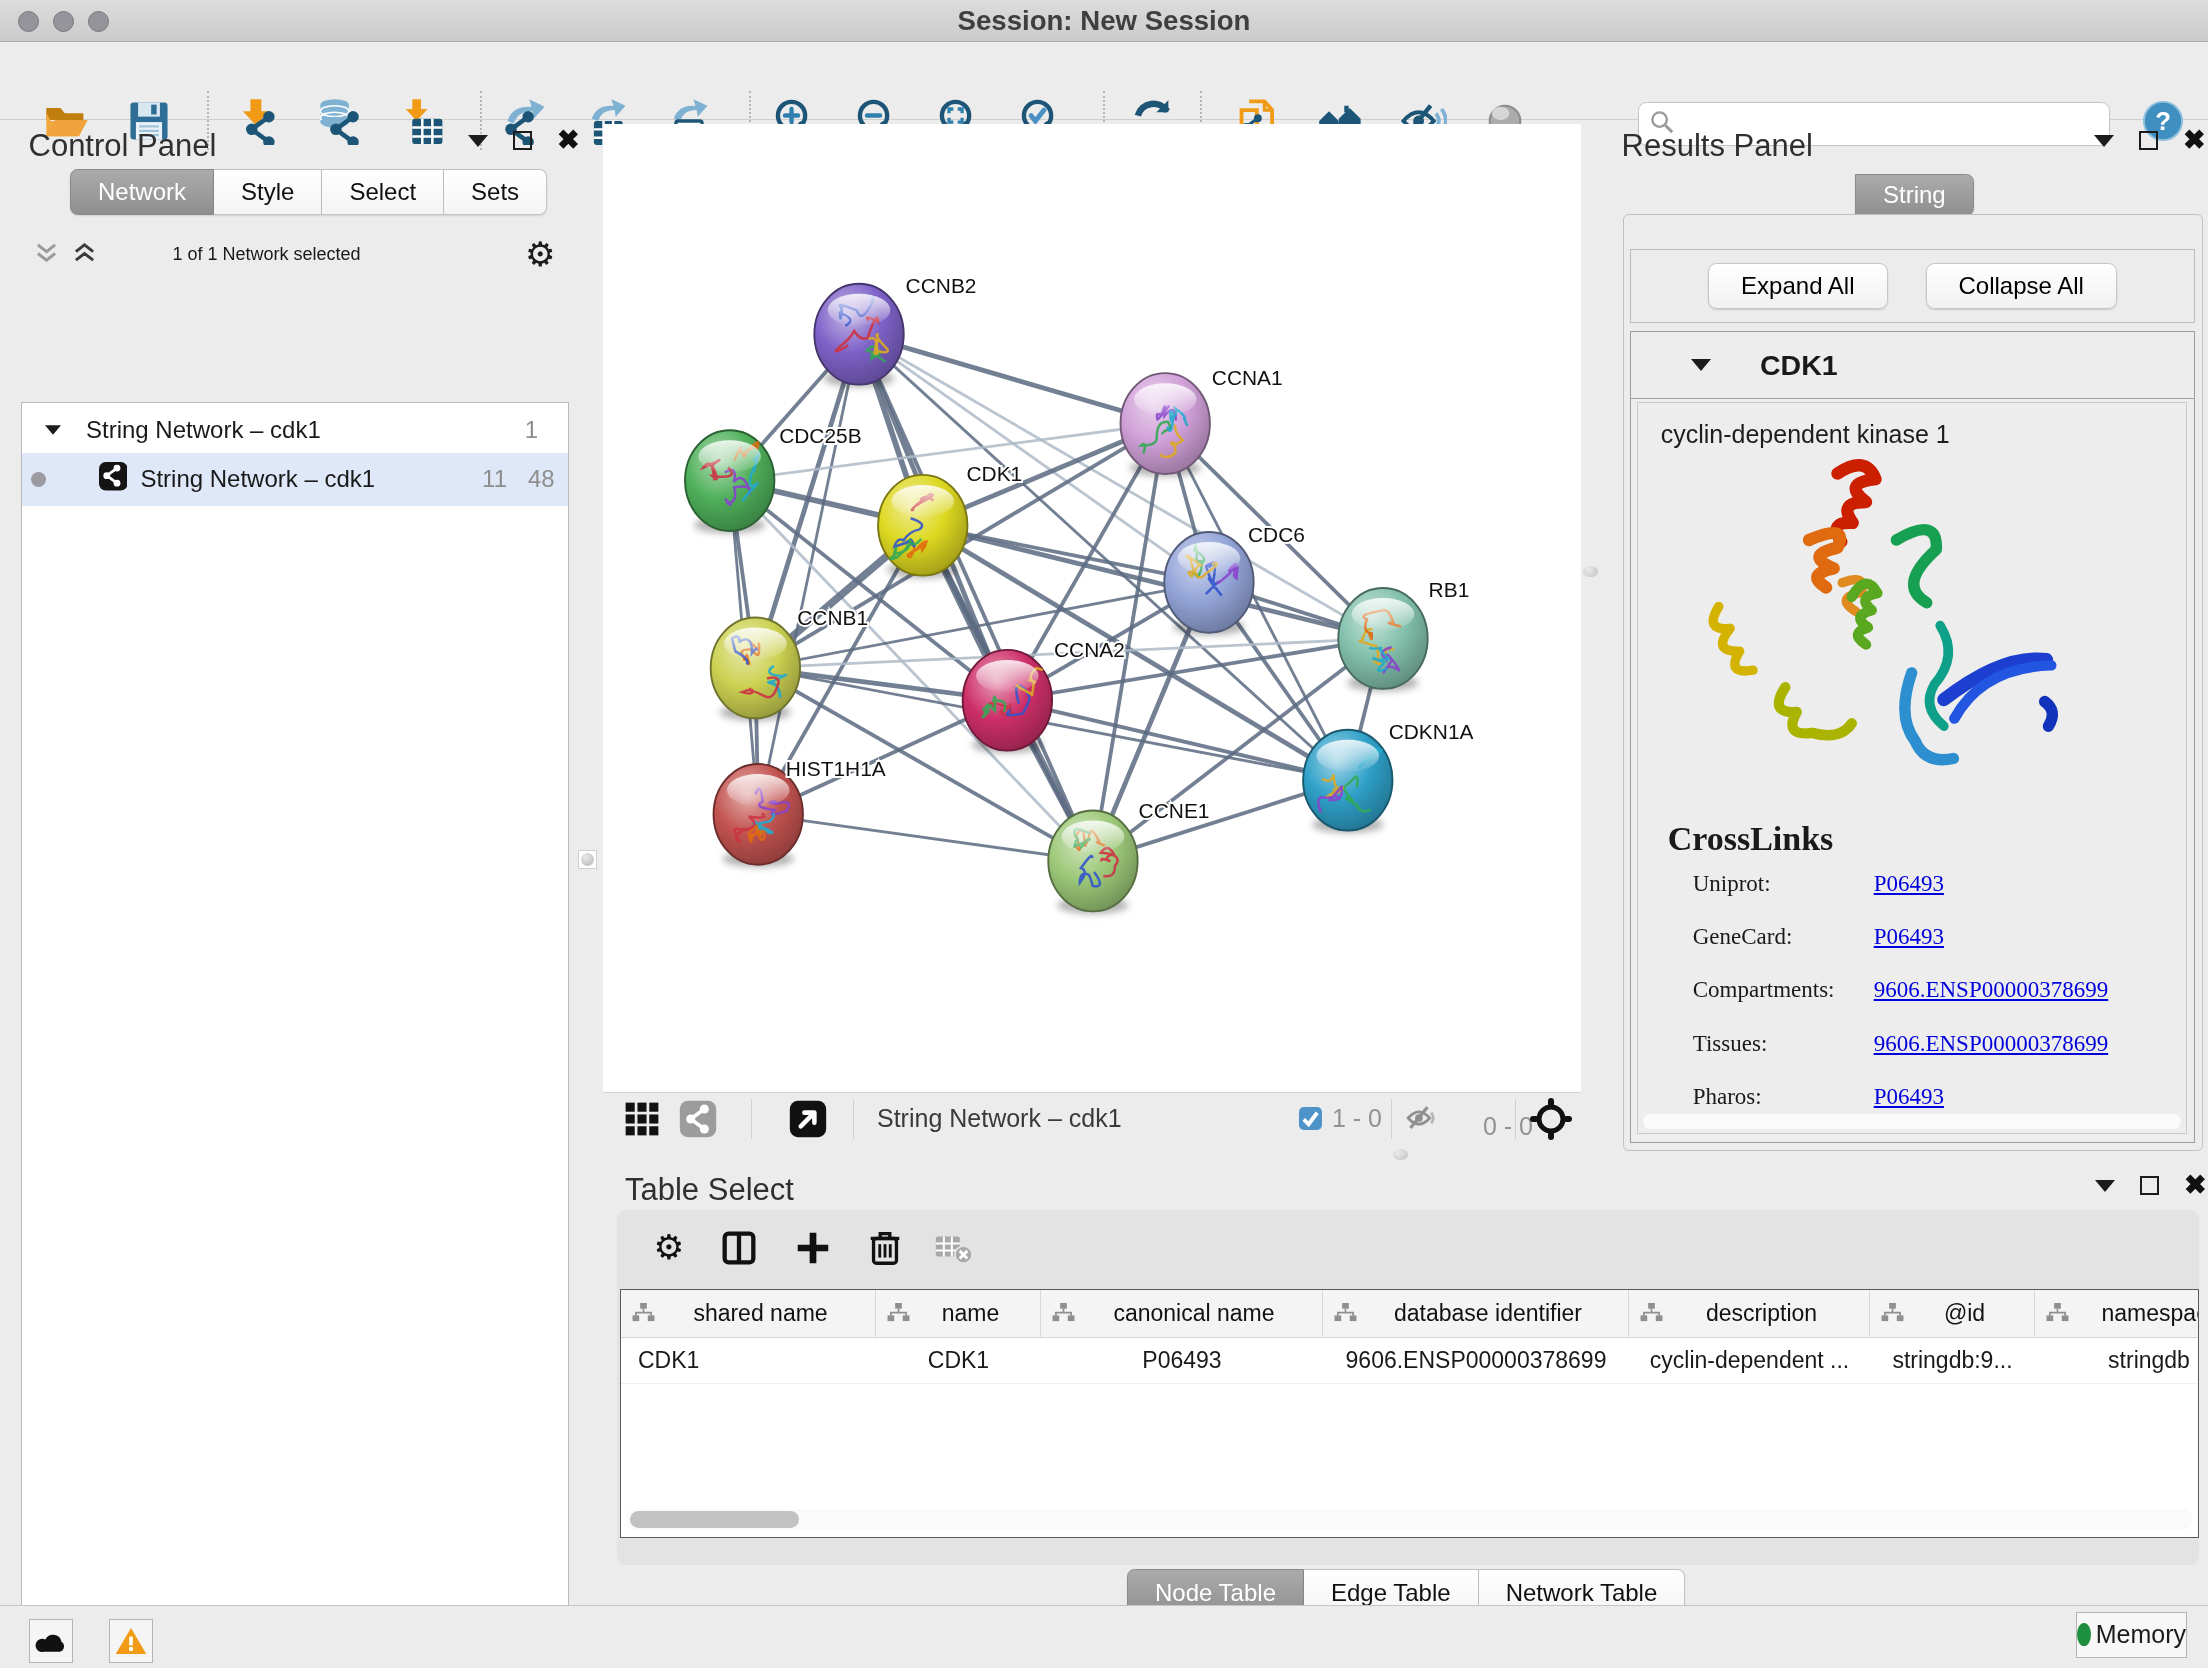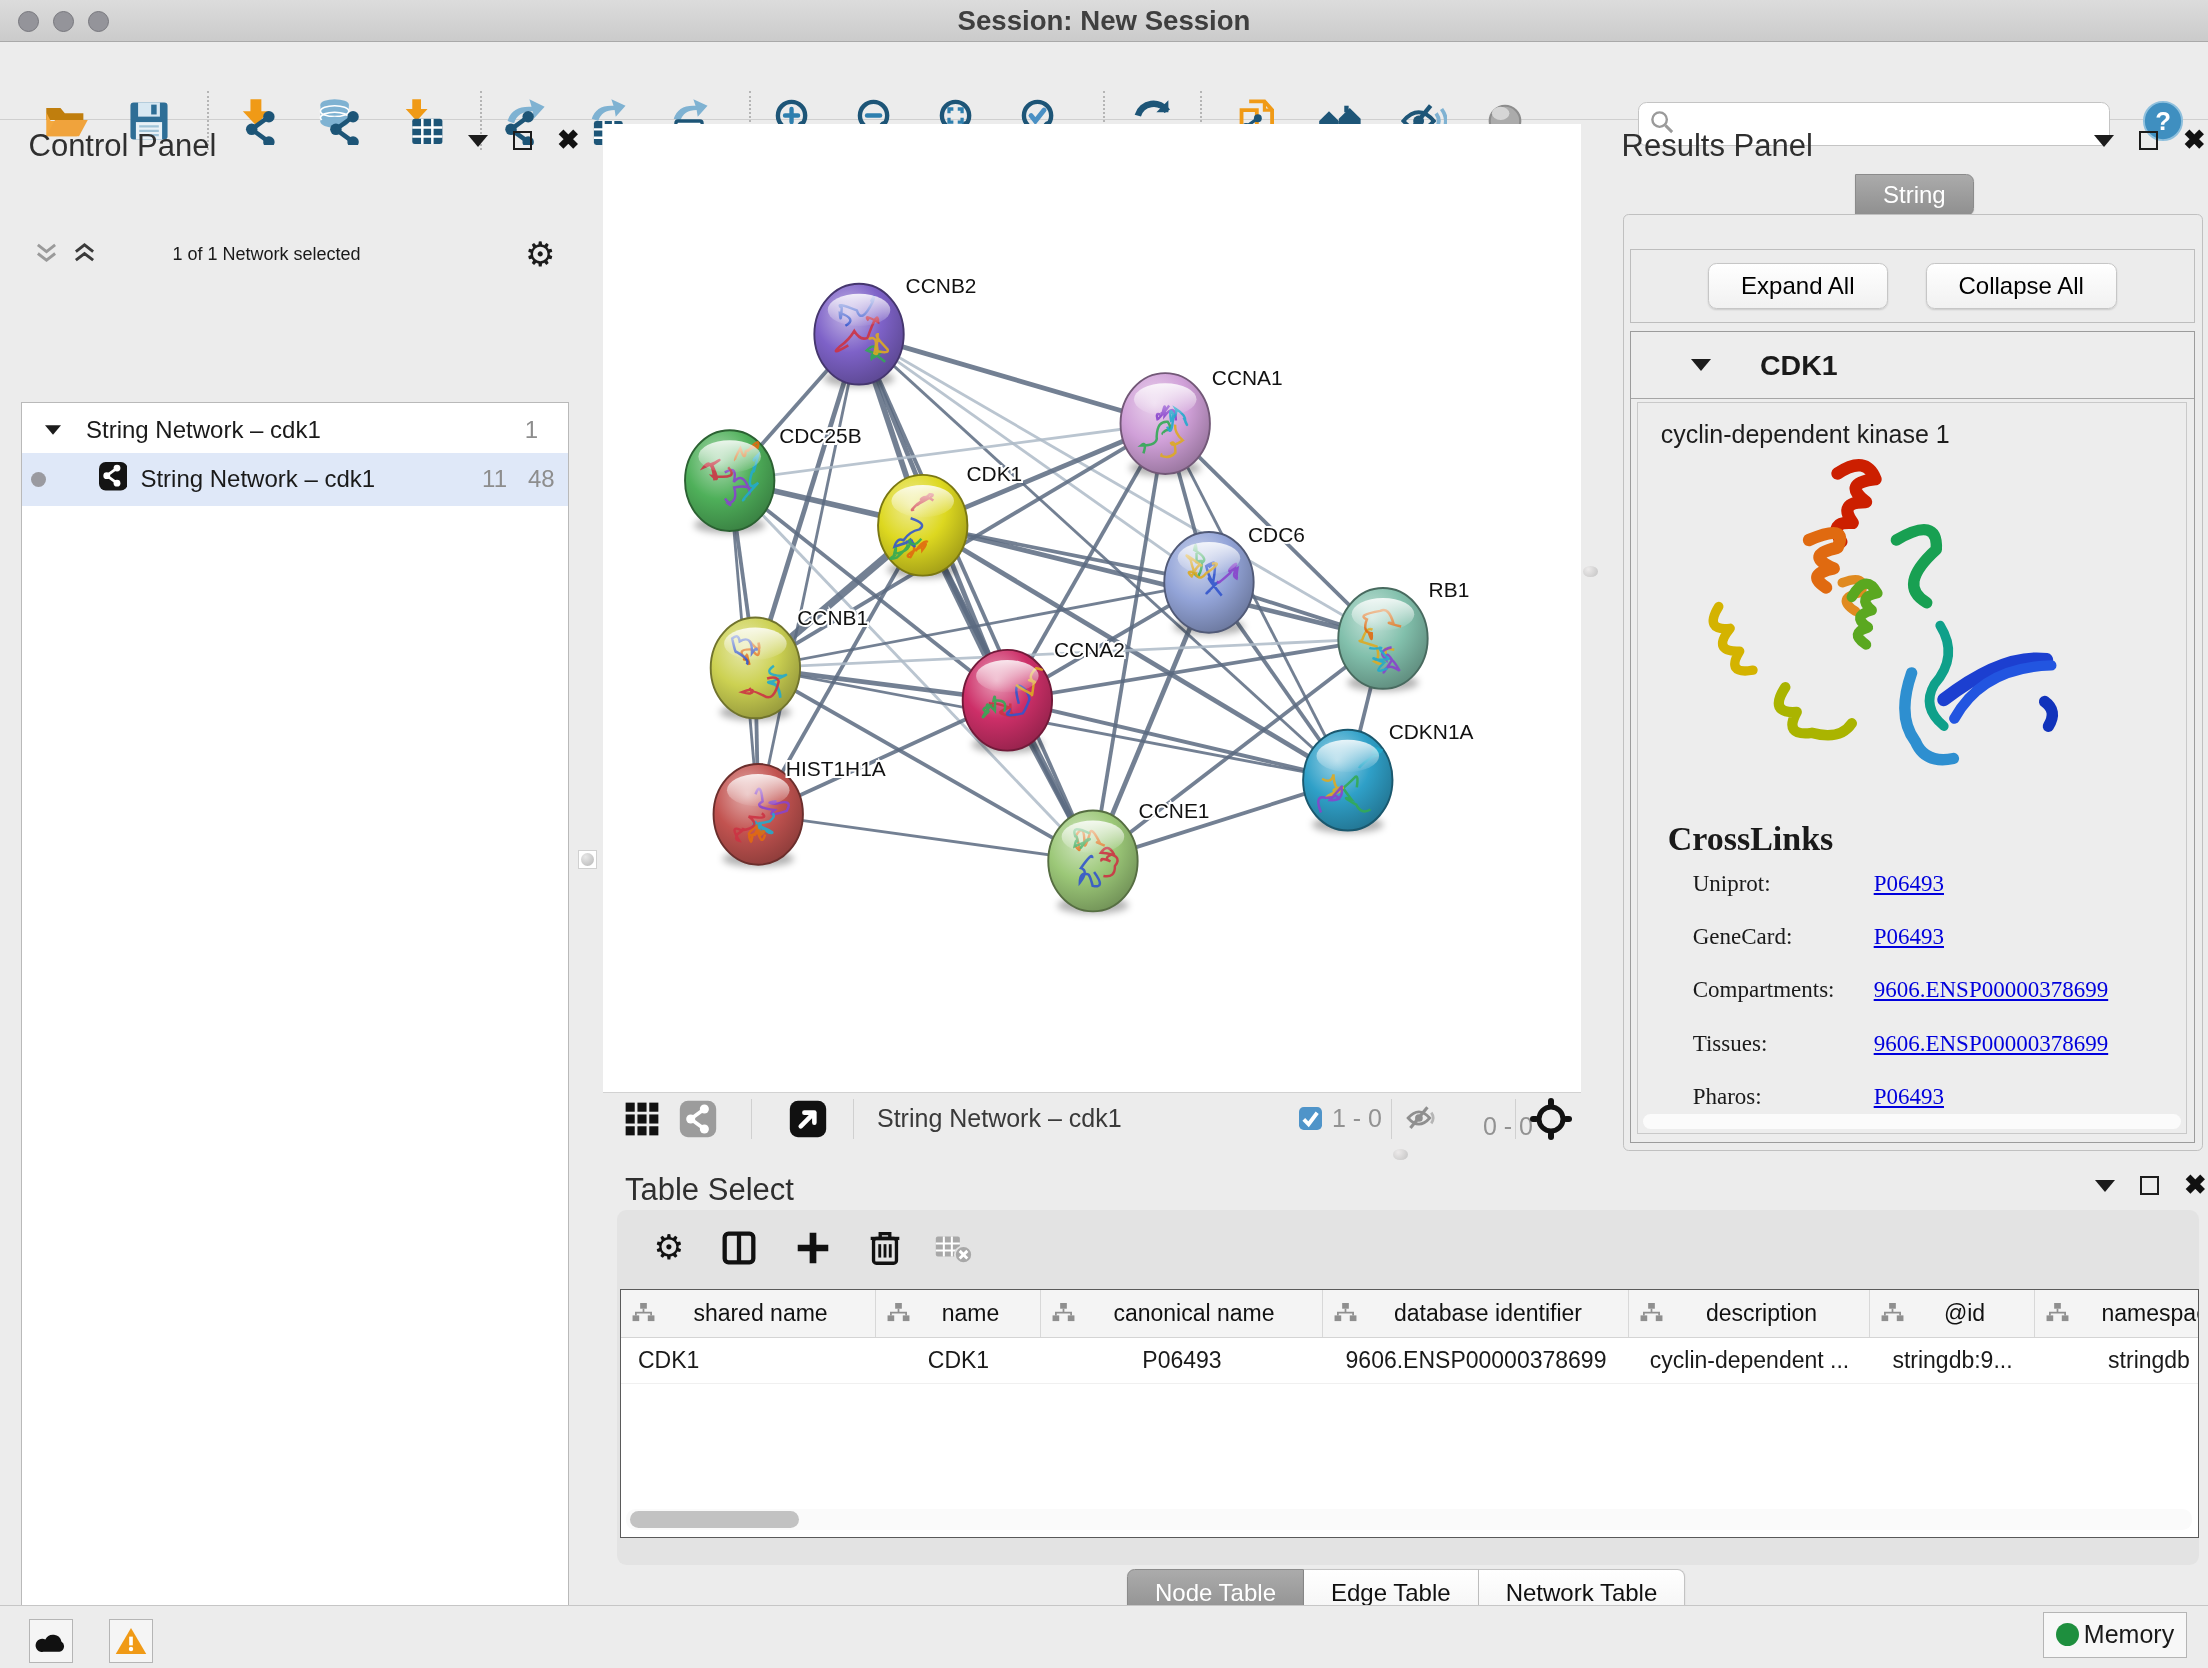--- a/index.html
+++ b/index.html
@@ -83,21 +83,21 @@
   .t-row { display:flex; height:46px; border-bottom:1px solid #f0f0f0; }
   .t-cell { height:100%; display:flex; align-items:center; justify-content:center; font-size:23px; flex:none; }
   .t-cell.left { justify-content:flex-start; padding-left:17px; }
   .hscroll { position:absolute; left:4.8px; top:219px; width:1566px; height:21px; background:#fafafa; border-radius:9.5px; }
   .hthumb { position:absolute; left:3.8px; top:1.9px; width:169px; height:17px; background:#c2c2c2; border-radius:8.6px; }
 
   
   .statusbar { left:0; top:1605px; width:2208px; height:63px; background:#ececec; border-top:1.9px solid #c6c6c6; }
   .st-btn { position:absolute; top:13.3px; width:44px; height:44px; background:#f5f5f5; border:1.9px solid #b5b5b5;
     display:flex; align-items:center; justify-content:center; }
-  .mem-btn { position:absolute; right:21px; top:5.7px; width:144px; height:46px; background:#f7f7f7; border:1.9px solid #b5b5b5;
+  .mem-btn { position:absolute; right:21px; top:5.7px; width:111px; height:46px; background:#f7f7f7; border:1.9px solid #b5b5b5;
     display:flex; align-items:center; justify-content:center; gap:5px; font-size:25px; }
   .mem-dot { width:23px; height:23px; border-radius:50%; background:#1e8f3e; }
 
   .node-label { font-size:22px; fill:#111; font-family:"Liberation Sans", sans-serif; paint-order:stroke; stroke:#ffffff; stroke-width:4px; }
 </style>
 </head>
 <body>
 
 <div class="abs titlebar">
   <div class="abs traffic" style="left:18px;"></div>
@@ -291,20 +291,26 @@
       </svg></div>
 </div>
 
 <div class="abs" style="left:0;top:120px;width:588px;height:1486px;">
   <span class="abs panel-title" style="left:28.5px;top:7.6px;">Control Panel</span>
   <div class="ph-icons" style="left:468px;top:11.4px;">
     <span class="tri-down"></span>
     <span class="float-sq"></span>
     <span class="close-x">✖</span>
   </div>
+  <div class="abs seg" id="cp-tabs" style="left:70px;top:49px;">
+      <span class="seg-btn active">Network</span>
+      <span class="seg-btn ">Style</span>
+      <span class="seg-btn ">Select</span>
+      <span class="seg-btn ">Sets</span>
+    </div>
   <div class="abs" id="chev-down" style="left:34px;top:122px;"><svg width="25" height="23" viewBox="0 0 26 24">
         <path d="M4 3 l9 7 9 -7 M4 12 l9 7 9 -7" stroke="#9a9a9a" stroke-width="3" fill="none"></path>
       </svg></div>
   <div class="abs" id="chev-up" style="left:72px;top:122px;"><svg width="25" height="23" viewBox="0 0 26 24">
         <path d="M4 10 l9 -7 9 7 M4 19 l9 -7 9 7" stroke="#3a3a3a" stroke-width="3" fill="none"></path>
       </svg></div>
   <span class="abs" style="left:0;top:124px;width:533px;text-align:center;font-size:18px;">1 of 1 Network selected</span>
   <span class="abs" style="left:525px;top:114px;font-size:34px;color:#1c1c1c;">⚙</span>
 
   <div class="abs tree-box">

